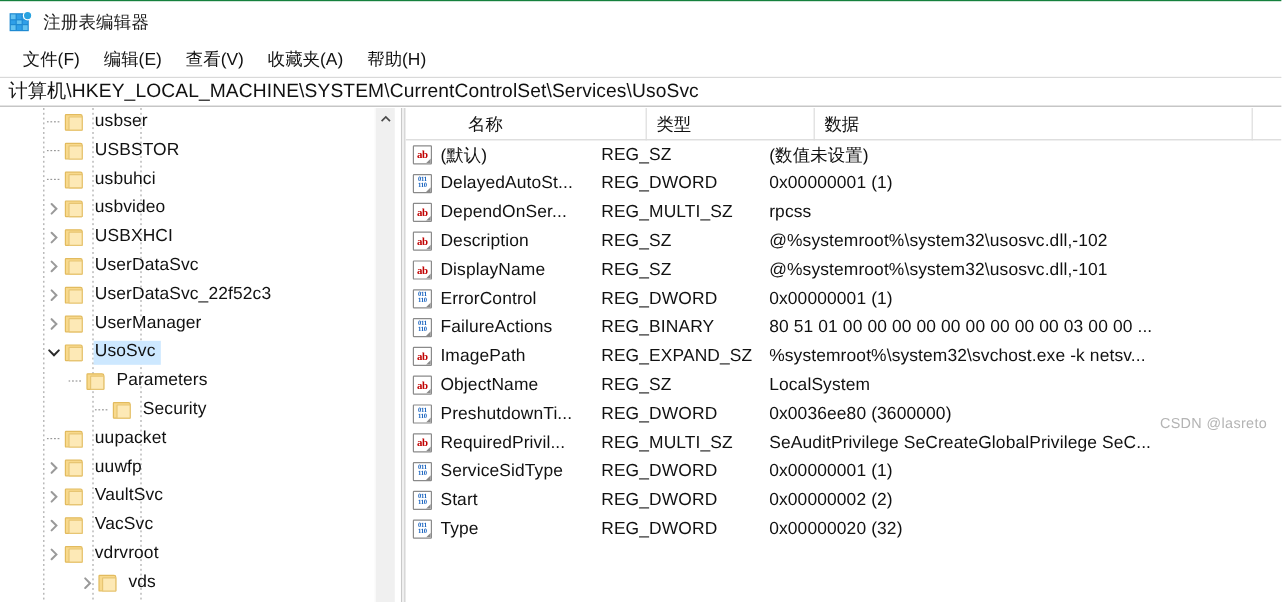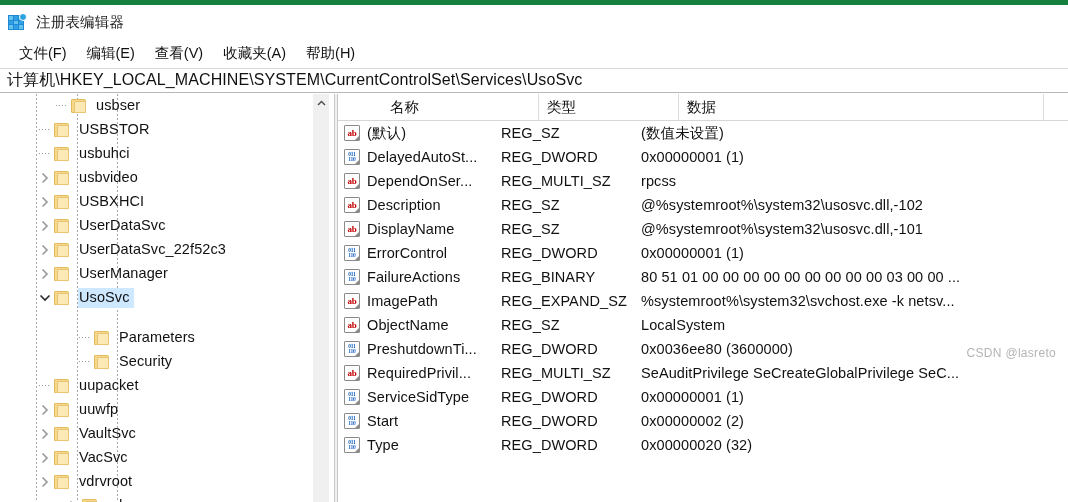--- a/index.html
+++ b/index.html
@@ -14,21 +14,21 @@
     font-family: "Liberation Sans", "DejaVu Sans", sans-serif;
     color: #000000;
     -webkit-font-smoothing: antialiased;
   }
   .window {
     position: relative;
     width: 1068px;
     height: 366px;
     background: #ffffff;
     box-sizing: border-box;
-    border-top: 5px solid #15803d;
+    border-top: 1px solid #15803d;
   }
 
   
   .titlebar {
     position: absolute;
     left: 0; top: 1px;
     width: 1068px; height: 33px;
     background: #ffffff;
     display: flex;
     align-items: center;
@@ -408,21 +408,21 @@
 
   <div class="panes">
 
     <div class="tree-pane">
       <div class="guides">
         <div class="guide" style="left:36px;"></div>
         <div class="guide" style="left:77px;"></div>
         <div class="guide" style="left:117px;"></div>
       </div>
       <div class="tree" id="tree-container">
-          <div class="tree-row" style="padding-left: 53px;">
+          <div class="tree-row" style="padding-left: 36px;">
             <div class="leafline"></div>
             <div class="folder">
               <div class="back"></div>
               <div class="front"></div>
             </div>
             <div class="tree-label">usbser</div>
           </div>
           <div class="tree-row" style="padding-left: 36px;">
             <div class="leafline"></div>
             <div class="folder">
@@ -504,21 +504,21 @@
               <svg class="tw-expanded" width="12" height="12" viewBox="0 0 12 12">
                 <path d="M2 4 L6 8 L10 4" stroke-width="1.7" fill="none" stroke-linecap="round"></path>
               </svg>
             </div>
             <div class="folder">
               <div class="back"></div>
               <div class="front"></div>
             </div>
             <div class="tree-label">UsoSvc</div>
           </div>
-          <div class="tree-row" style="padding-left: 76px; margin-top: 16px;">
+          <div class="tree-row" style="padding-left: 54px;">
             <div class="leafline"></div>
             <div class="folder">
               <div class="back"></div>
               <div class="front"></div>
             </div>
             <div class="tree-label">Parameters</div>
           </div>
           <div class="tree-row" style="padding-left: 76px;">
             <div class="leafline"></div>
             <div class="folder">

